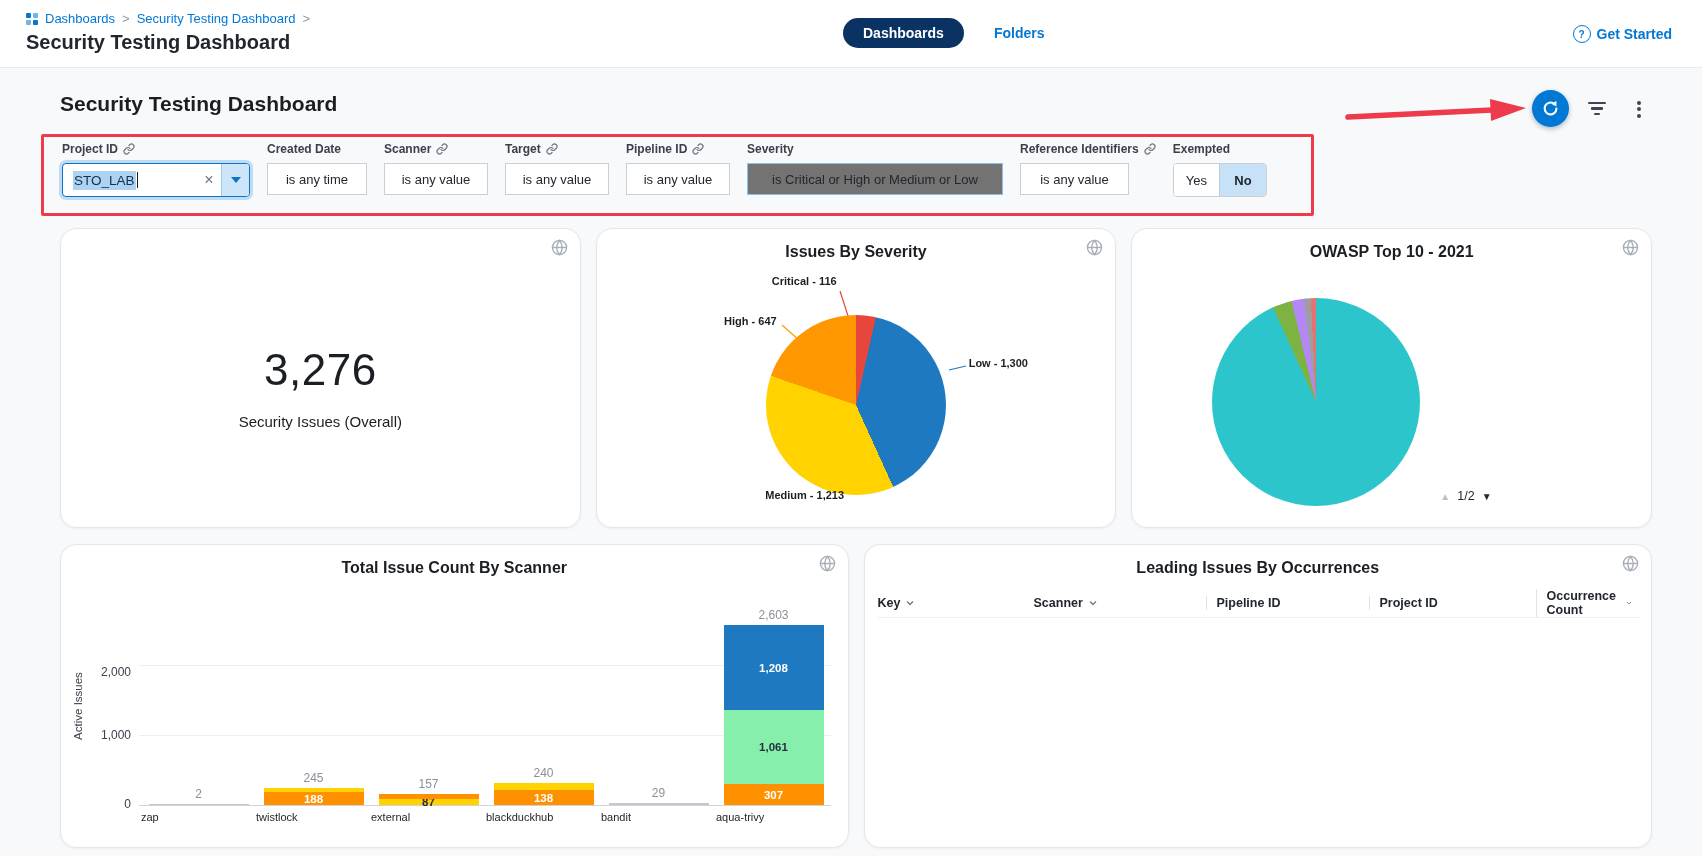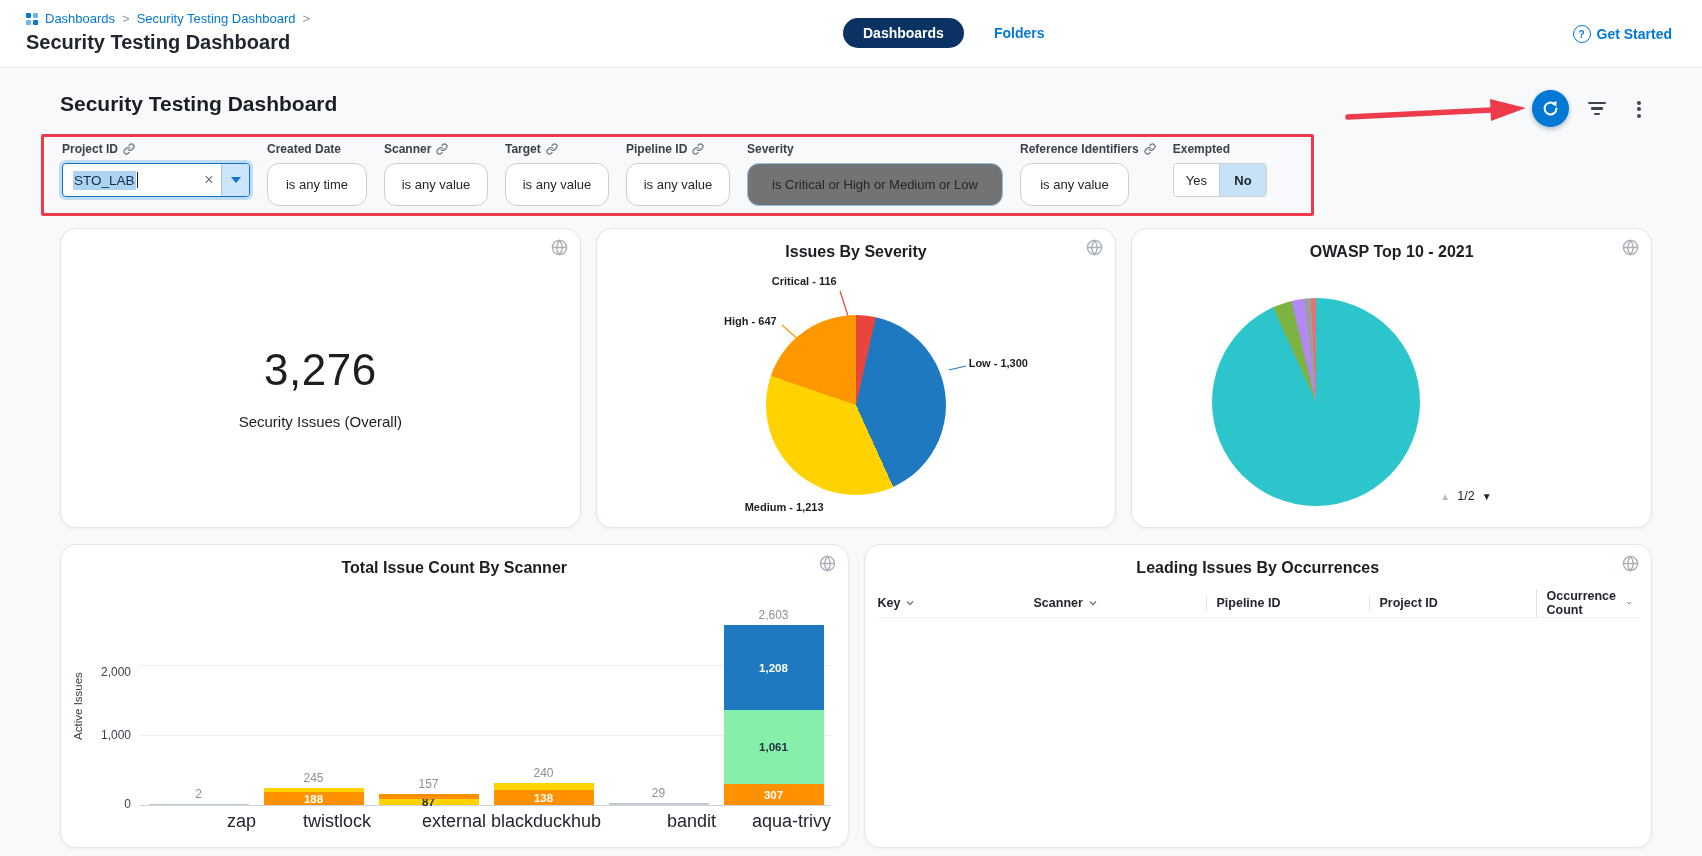--- a/index.html
+++ b/index.html
@@ -33,21 +33,21 @@
   .filterlist-btn i { display:block; height:2.4px; background:#3f4651; margin:3px auto; border-radius:1px; }
   .filterlist-btn i:nth-child(1){ width:18px; } .filterlist-btn i:nth-child(2){ width:12px; }
   .filterlist-btn i:nth-child(3){ width:6px; }
   .kebab-btn { position:absolute; left:1632px; top:98px; width:14px; height:22px; cursor:pointer; }
   .kebab-btn i { display:block; width:4px; height:4px; border-radius:50%; background:#3f4651; margin:2.5px auto; }
 
   
   .fbar { position:absolute; left:62px; top:142px; display:flex; gap:17px; align-items:flex-start; z-index:3; }
   .flabel { display:flex; align-items:center; gap:5px; font-size:12px; font-weight:700; color:#3a414b;
     margin-bottom:7px; height:14px; white-space:nowrap; }
-  .fbtn { height:43px; background:#fff; border:1px solid #c9cfd6; border-radius:12px; font-size:13px;
+  .fbtn { height:32px; background:#fff; border:1px solid #c9cfd6; border-radius:0; font-size:13px;
     color:#22272f; padding:0 12px; font-family:inherit; cursor:pointer; white-space:nowrap; }
   .fbtn.active { background:#737373; border-color:#8fc1e8; }
   .ftoggle { display:flex; border:1px solid #c9cfd6; border-radius:4px; overflow:hidden; height:32px; background:#fff; width:92px; }
   .topt { flex:1; border:none; background:#fff; font-size:13px; color:#22272f; font-family:inherit; cursor:pointer; }
   .topt.selected { background:#c7e1f6; font-weight:700; border-left:1px solid #b6cfe3; }
   .fcombo { width:186px; height:32px; border:1px solid #0b74ca; border-radius:4px; background:#fff;
     box-shadow:0 0 0 3px rgba(2,120,213,.22); display:flex; align-items:center; overflow:hidden; cursor:text; }
   .sel-text { flex:1; padding-left:10px; font-size:13.5px; color:#11314d; display:flex; align-items:center; }
   .sel-hl { background:#aed3f2; padding:2px 1px; }
   .caret-line { width:1.5px; height:16px; background:#1b1f23; margin-left:1px; }
@@ -79,21 +79,21 @@
   .metric-label { margin-top:18px; font-size:15px; color:#1b1f23; }
 
   
   .pie { position:absolute; border-radius:50%; cursor:pointer; }
   .pie-severity { left:169px; top:86px; width:180px; height:180px; }
   .pie-owasp { left:80px; top:69px; width:208px; height:208px; }
   .callout { position:absolute; font-size:11px; font-weight:700; color:#1b1f23; white-space:nowrap; }
   .co-critical { left:130px; top:46px; width:110px; text-align:right; }
   .co-high { left:92px; top:86px; width:88px; text-align:right; }
   .co-low { left:372px; top:128px; }
-  .co-medium { left:148px; top:272px; width:120px; text-align:left; }
+  .co-medium { left:148px; top:260px; width:120px; text-align:center; }
   .callout-lines { position:absolute; left:0; top:0; pointer-events:none; }
   .pager { position:absolute; left:308px; top:260px; display:flex; align-items:center; gap:7px;
     font-size:12.5px; color:#22272f; }
   .pg-up { color:#b9bfc7; font-size:10px; cursor:pointer; }
   .pg-down { color:#22272f; font-size:10px; cursor:pointer; }
 
   
   .y-axis-title { position:absolute; left:-28px; top:155px; transform:rotate(-90deg); font-size:11.5px;
     color:#3a414b; width:90px; text-align:center; }
   .ytick { position:absolute; left:8px; width:62px; text-align:right; font-size:12px; color:#3a414b; }
@@ -102,21 +102,21 @@
   .bars { position:absolute; left:80px; top:64px; width:690px; height:196px; display:flex; align-items:flex-end; }
   .bar-slot { width:115px; height:100%; display:flex; flex-direction:column; align-items:center;
     justify-content:flex-end; cursor:pointer; }
   .bar-total { font-size:12px; color:#8a8f98; margin-bottom:3px; }
   .bar-stack { width:100px; display:flex; flex-direction:column-reverse; }
   .bar-seg { position:relative; width:100%; }
   .seg-label { position:absolute; left:0; width:100%; top:50%; transform:translateY(-50%);
     text-align:center; font-size:11.5px; font-weight:700; color:#fff; line-height:11px; }
   .seg-label.dark { color:#253041; }
   .bar-cats { position:absolute; left:80px; top:266px; width:690px; display:flex; }
-  .bar-cat { width:115px; text-align:right; font-size:18px; color:#22272f; }
+  .bar-cat { width:115px; text-align:left; font-size:11px; color:#22272f; }
 
   
   .thead { position:absolute; left:13px; right:12px; top:44px; height:28px; display:flex; align-items:center;
     border-bottom:1px solid #eef0f3; }
   .th { display:flex; align-items:center; gap:4px; font-weight:700; font-size:12.5px; color:#22272f;
     padding-right:6px; cursor:default; }
   .th.sep { border-left:1px solid #dfe3e8; padding-left:10px; }
   .th:nth-child(1){ width:150px; } .th:nth-child(2){ width:166px; } .th:nth-child(3){ width:146px; }
   .th:nth-child(4){ width:150px; } .th:nth-child(5){ flex:1; }
   .chev { width:12px; height:12px; }

